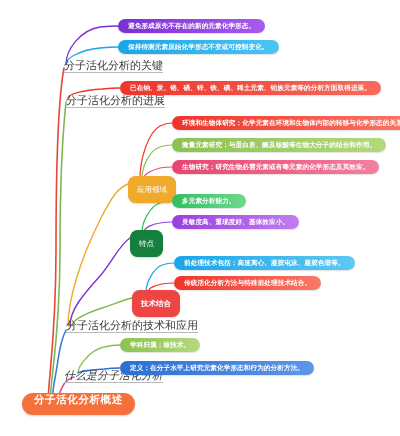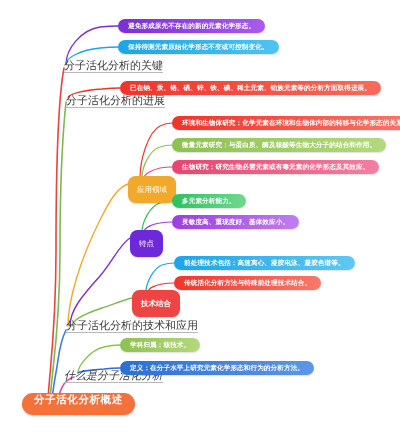--- a/index.html
+++ b/index.html
@@ -121,21 +121,21 @@
   <div class="bubble" style="left:120px;top:81px;background:linear-gradient(90deg,#F0342B,#F86B5C);">已在钠、汞、铬、硒、锌、铁、碘、稀土元素、铂族元素等的分析方面取得进展。</div>
 
   <div class="pill-node" style="left:128px;top:176px;background:#F0A92B;">应用领域</div>
 
   <div class="bubble" style="left:172px;top:116px;background:linear-gradient(90deg,#F0342B,#F87A6A);">环境和生物体研究：化学元素在环境和生物体内部的转移与化学形态的关系。</div>
 
   <div class="bubble" style="left:172px;top:138px;background:linear-gradient(90deg,#8CC152,#B4D97E);">微量元素研究：与蛋白质、酶及核酸等生物大分子的结合和作用。</div>
 
   <div class="bubble" style="left:172px;top:160px;background:linear-gradient(90deg,#E8456F,#F47FA0);">生物研究：研究生物必需元素或有毒元素的化学形态及其效应。</div>
 
-  <div class="pill-node" style="left:130px;top:230px;background:#6d28d9;">特点</div>
+  <div class="pill-node" style="left:130px;top:230px;background:#15803d;">特点</div>
 
   <div class="bubble" style="left:172px;top:194px;background:linear-gradient(90deg,#2FBF5E,#6FD98E);">多元素分析能力。</div>
 
   <div class="bubble" style="left:172px;top:215px;background:linear-gradient(90deg,#9B3FE0,#C07EF0);">灵敏度高、重现度好、基体效应小。</div>
 
   <div class="pill-node" style="left:132px;top:290px;background:#ef4444;font-weight:bold;">技术结合</div>
 
   <div class="bubble" style="left:174px;top:256px;background:linear-gradient(90deg,#1BA5E8,#5FC8F2);">前处理技术包括：高速离心、凝胶电泳、凝胶色谱等。</div>
 
   <div class="bubble" style="left:174px;top:276px;background:linear-gradient(90deg,#F0342B,#F87A6A);">传统活化分析方法与特殊前处理技术结合。</div>

